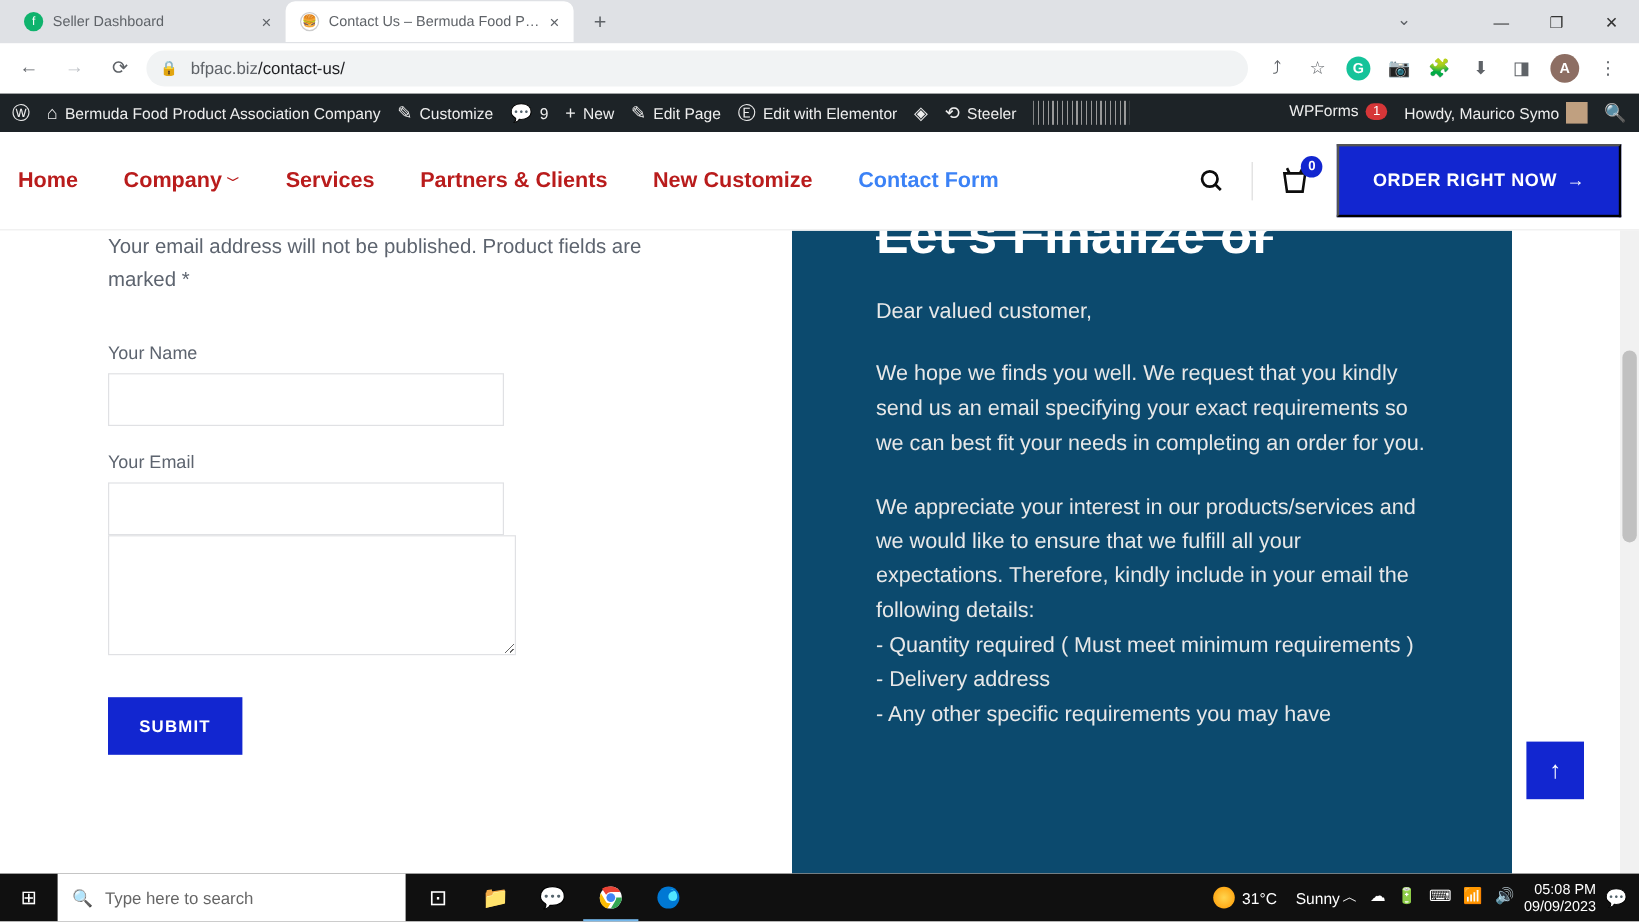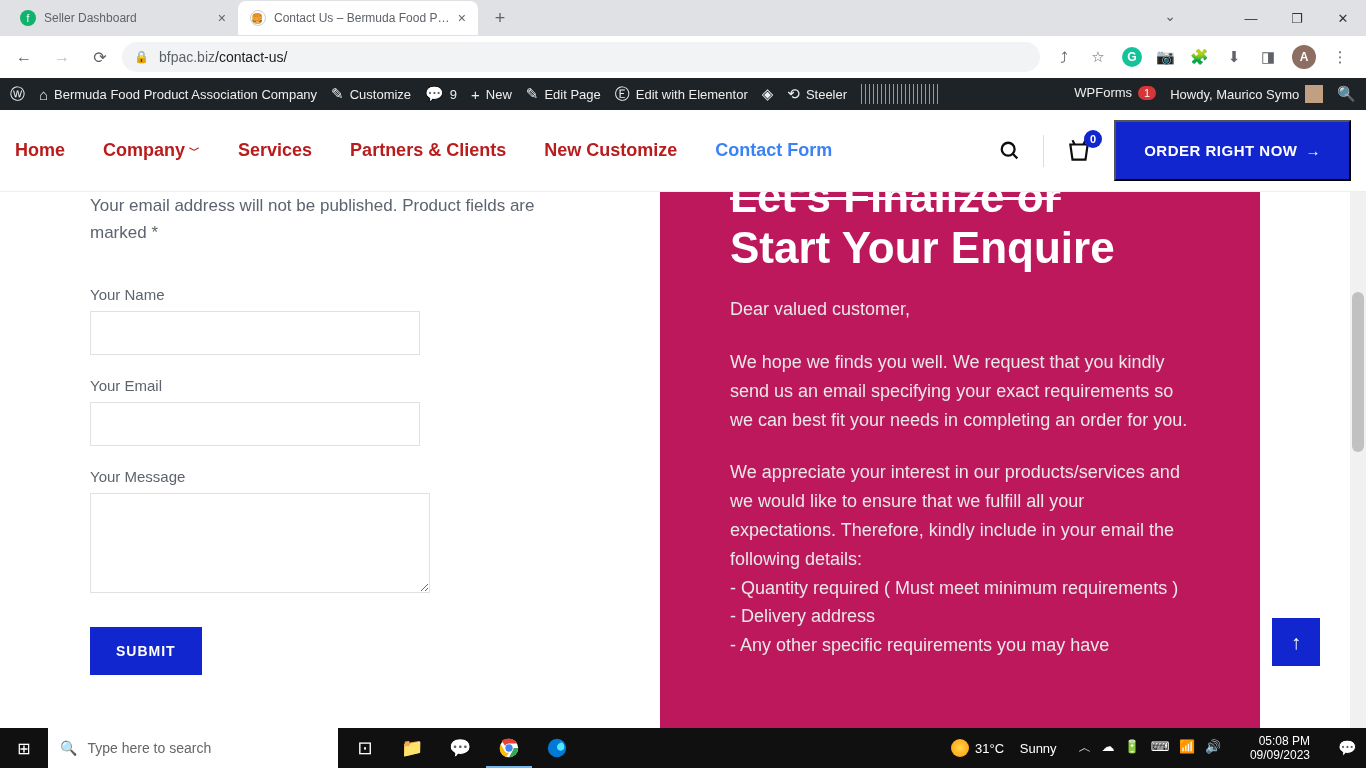--- a/index.html
+++ b/index.html
@@ -57,39 +57,39 @@
 
 .content{display:flex;height:536px;overflow:hidden}
 .left{width:600px;padding:0 30px 0 90px}
 .page-heading{font-size:44px;font-weight:800;color:#0d0d0d;margin-top:-10px;margin-bottom:20px;letter-spacing:-1px}
 .sub-text{color:#5d646f;font-size:17px;line-height:1.6;margin-bottom:40px}
 .form-label{color:#5d646f;font-size:15px;margin-bottom:8px;margin-top:22px}
 .form-input{width:330px;height:44px;border:1px solid #e0e1e4;background:#fff}
 .form-textarea{width:340px;height:100px;border:1px solid #e0e1e4;background:#fff;resize:both}
 .submit-btn{background:#1226d0;color:#fff;font-weight:800;padding:16px 26px;font-size:14px;letter-spacing:1px;border:none;margin-top:30px}
 
-.right{width:600px;background:#be185d;color:#fff;padding:0 70px;margin-left:60px}
+.right{width:600px;background:#0c4a6e;color:#fff;padding:0 70px;margin-left:60px}
 .right-heading{font-size:44px;font-weight:800;line-height:1.15;margin-top:-20px}
 .right-heading .line1{text-decoration:line-through;text-decoration-thickness:3px}
 .right-text{font-size:18px;line-height:1.6;color:#e8e8e8;margin-top:22px}
 .right-p{margin-top:24px}
 
 
 .scroll-top{position:absolute;right:46px;bottom:102px;width:48px;height:48px;background:#1226d0;color:#fff;display:flex;align-items:center;justify-content:center;font-size:20px;font-weight:bold}
 .vscroll{position:absolute;right:0;top:192px;width:16px;height:536px;background:#f1f1f1}
 .vscroll-thumb{position:absolute;right:2px;top:100px;width:12px;height:160px;background:#c1c1c1;border-radius:6px}
 
 
 .taskbar{position:absolute;bottom:0;left:0;right:0;height:40px;background:#101010;display:flex;align-items:center;color:#fff;font-size:12px}
 .start{width:48px;height:40px;display:flex;align-items:center;justify-content:center;color:#fff;font-size:16px}
 .search-box{background:#fff;color:#666;height:40px;width:290px;display:flex;align-items:center;padding:0 12px;gap:10px;font-size:14px}
 .task-icons{display:flex;gap:2px;margin-left:4px}
 .task-icon{width:46px;height:40px;display:flex;align-items:center;justify-content:center;font-size:18px}
 .task-icon.active::after{content:"";position:absolute;bottom:0;width:46px;height:2px;background:#76b9ed}
-.tray{margin-left:auto;display:flex;align-items:center;gap:22px;padding-right:8px}
+.tray{margin-left:auto;display:flex;align-items:center;gap:2px;padding-right:8px}
 .weather{display:flex;align-items:center;gap:6px;font-size:13px}
 .sun{width:18px;height:18px;border-radius:50%;background:radial-gradient(circle,#ffd54f,#ff9800)}
 .tray-icons{display:flex;gap:10px;font-size:13px;color:#fff}
 .clock{text-align:right;font-size:12px;line-height:1.2;padding:0 6px}
 .notif{width:20px;font-size:15px}
 
 svg{display:block}
 </style>
 </head>
 <body>
@@ -220,28 +220,26 @@
   </div>
 </div>
 
 <div class="content">
   <div class="left">
     <p class="sub-text">Your email address will not be published. Product fields are marked *</p>
     <div class="form-label">Your Name</div>
     <input class="form-input" style="">
     <div class="form-label">Your Email</div>
     <input class="form-input" style="">
-    <div class="form-label">Your Message</div>
     <textarea class="form-textarea" style=""></textarea><br>
     <button class="submit-btn">SUBMIT</button>
   </div>
   <div class="right">
     <h2 class="right-heading">
       <span class="line1">Let's Finalize or</span><br>
-      <span>Start Your Enquire</span>
     </h2>
     <div class="right-text">
       <p>Dear valued customer,</p>
       <p class="right-p">We hope we finds you well. We request that you kindly send us an email specifying your exact requirements so we can best fit your needs in completing an order for you.</p>
       <p class="right-p">We appreciate your interest in our products/services and we would like to ensure that we fulfill all your expectations. Therefore, kindly include in your email the following details:</p>
       <p>- Quantity required ( Must meet minimum requirements )</p>
       <p>- Delivery address</p>
       <p>- Any other specific requirements you may have</p>
     </div>
   </div>

